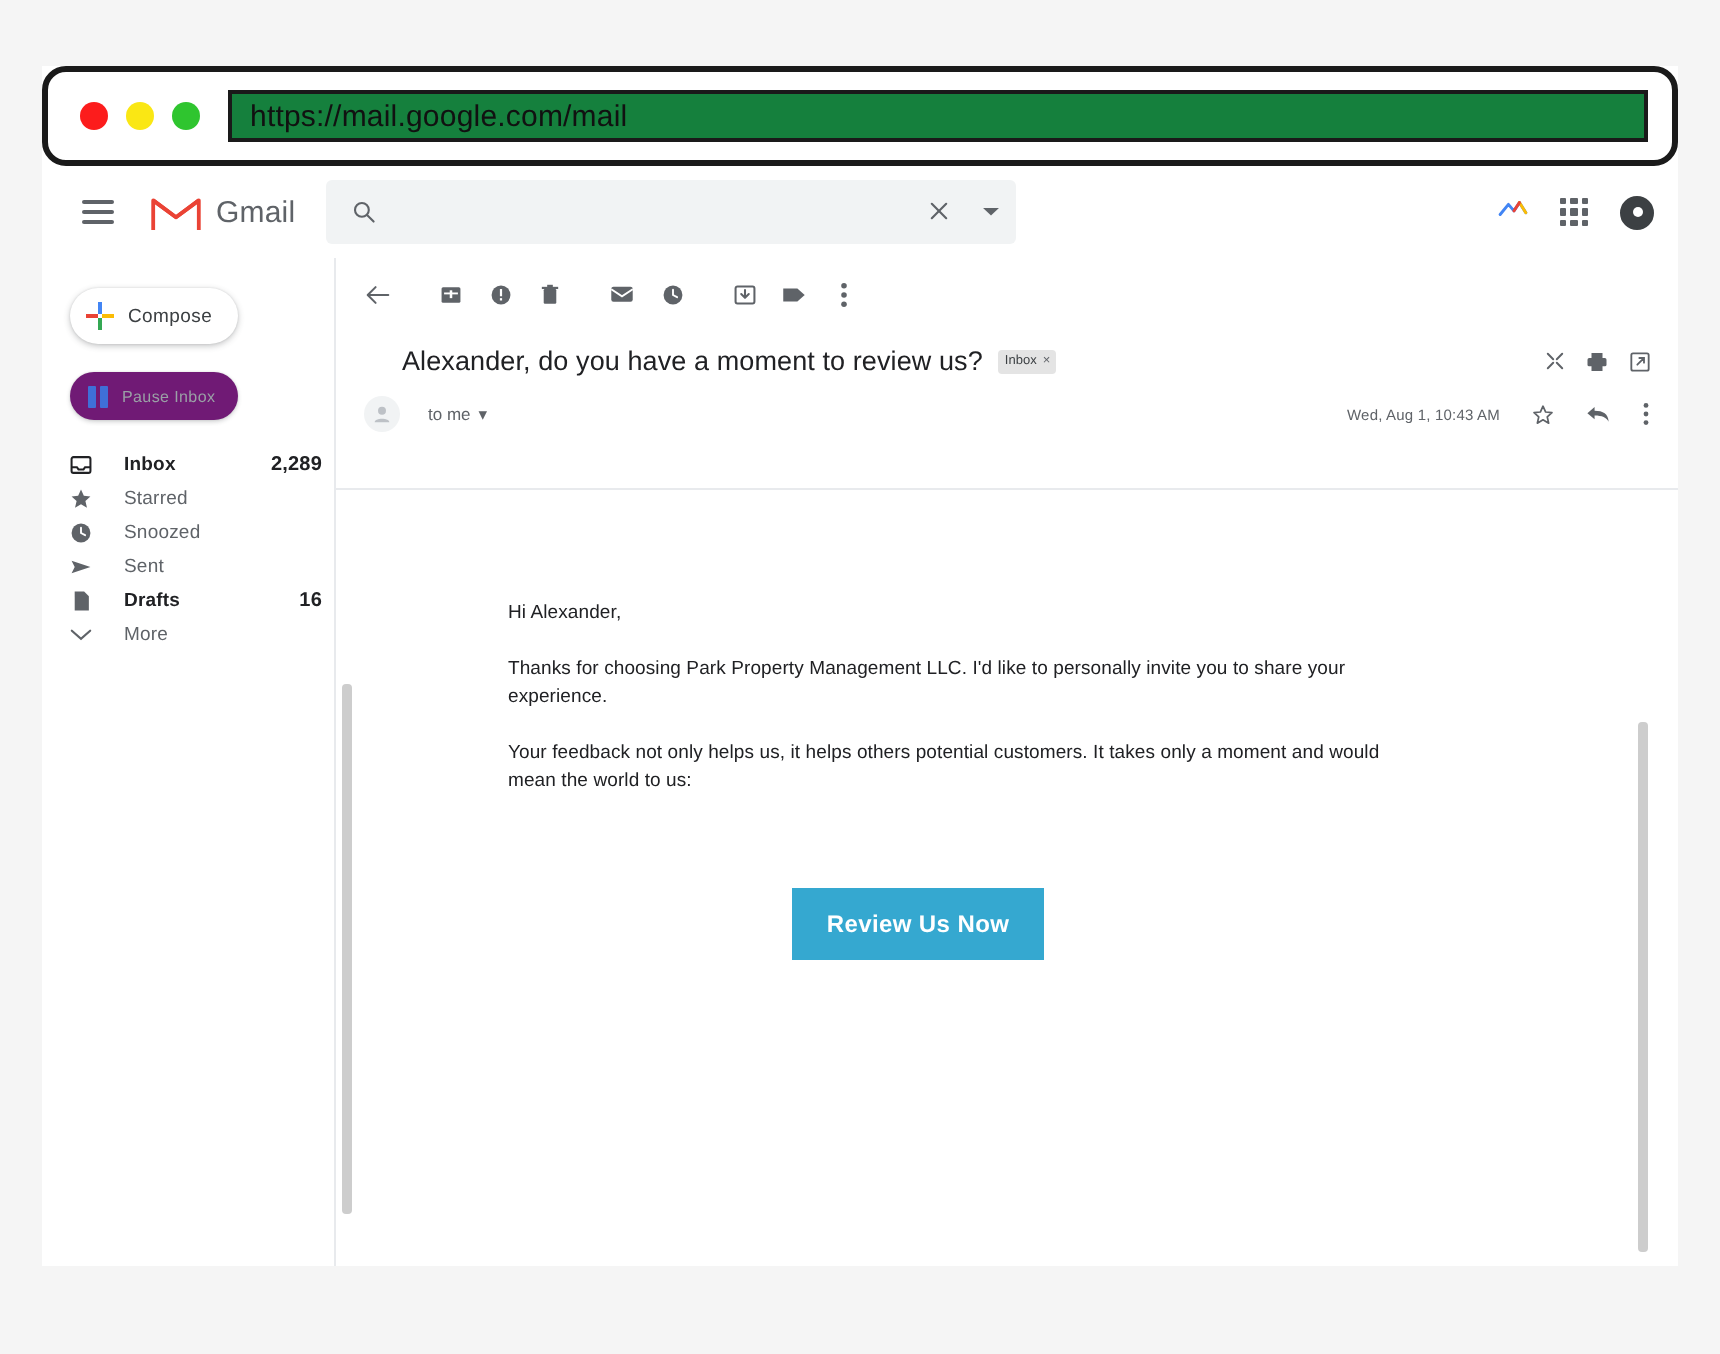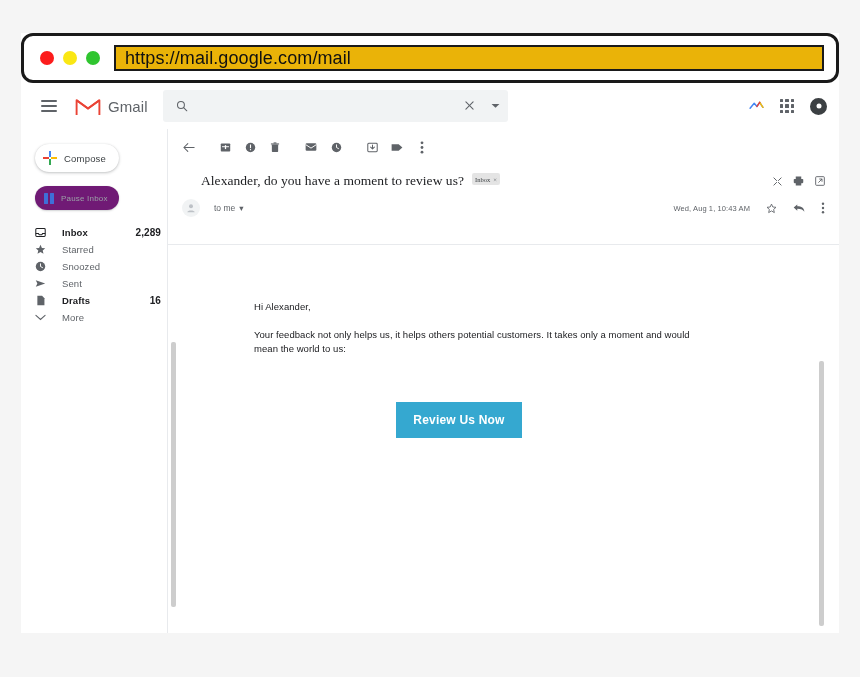--- a/index.html
+++ b/index.html
@@ -51,25 +51,25 @@
   .dot.red    { background: #fc1c1c; }
   .dot.yellow { background: #fae714; }
   .dot.green  { background: #2fc52f; }
   .url-box {
     margin-left: 14px;
     margin-right: 12px;
     flex: 1;
     height: 26px;
     box-sizing: border-box;
     border: 2px solid #1a1a1a;
-    background: #eab308;
+    background: #15803d;
     display: flex;
     align-items: center;
     padding-left: 9px;
-    font-size: 18px;
+    font-size: 15px;
     color: #111111;
     letter-spacing: 0.1px;
   }
 
   
   .app {
     position: absolute;
     left: 0;
     top: 50px;
     width: 818px;
@@ -327,22 +327,22 @@
     color: #5f6368;
     cursor: pointer;
     border-radius: 50%;
   }
   .tb-sep {
     width: 8px;
   }
 
   .subject-row {
     display: flex;
+    align-items: center;
     padding: 8px 14px 0 33px;
-    font-family: Liberation Serif, serif;
   }
   .subject-text {
     font-size: 13.5px;
     color: #202124;
     letter-spacing: 0.05px;
   }
   .label-chip {
     margin-left: 8px;
     height: 12px;
     background: #ddddddcc;
@@ -755,20 +755,21 @@
               <circle cx="2" cy="7" r="1.4" fill="#5f6368"></circle>
               <circle cx="2" cy="12" r="1.4" fill="#5f6368"></circle>
             </svg>
           </span>
         </span>
       </div>
 
       <div class="mail-body">
         <div class="body-inner">
           <p>Hi Alexander,</p>
+          <p>Thanks for choosing Park Property Management LLC. I'd like to personally invite you to share your experience.</p>
           <p>Your feedback not only helps us, it helps others potential customers. It takes only a moment and would mean the world to us:</p>
           <div class="cta-wrap">
             <button class="cta-btn">Review Us Now</button>
           </div>
         </div>
       </div>
 
       <div class="scrollbar-main"></div>
     </div>
 

